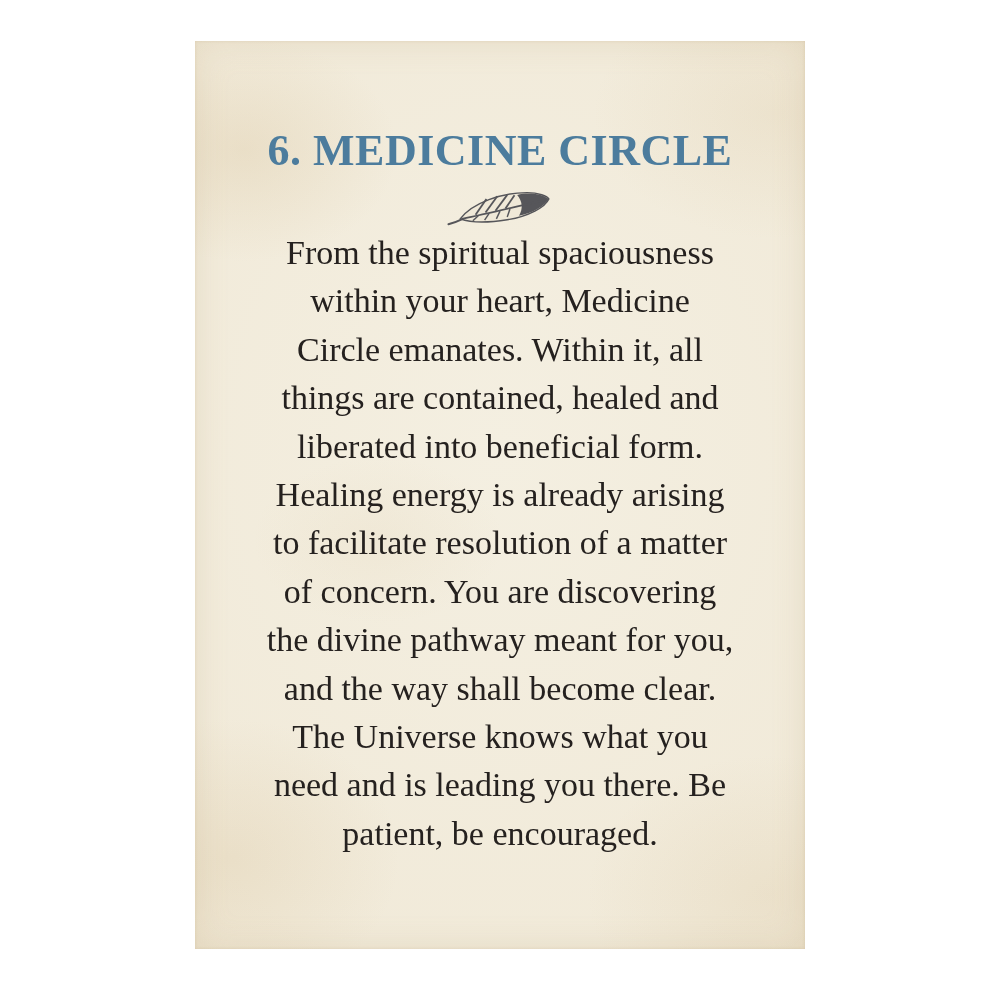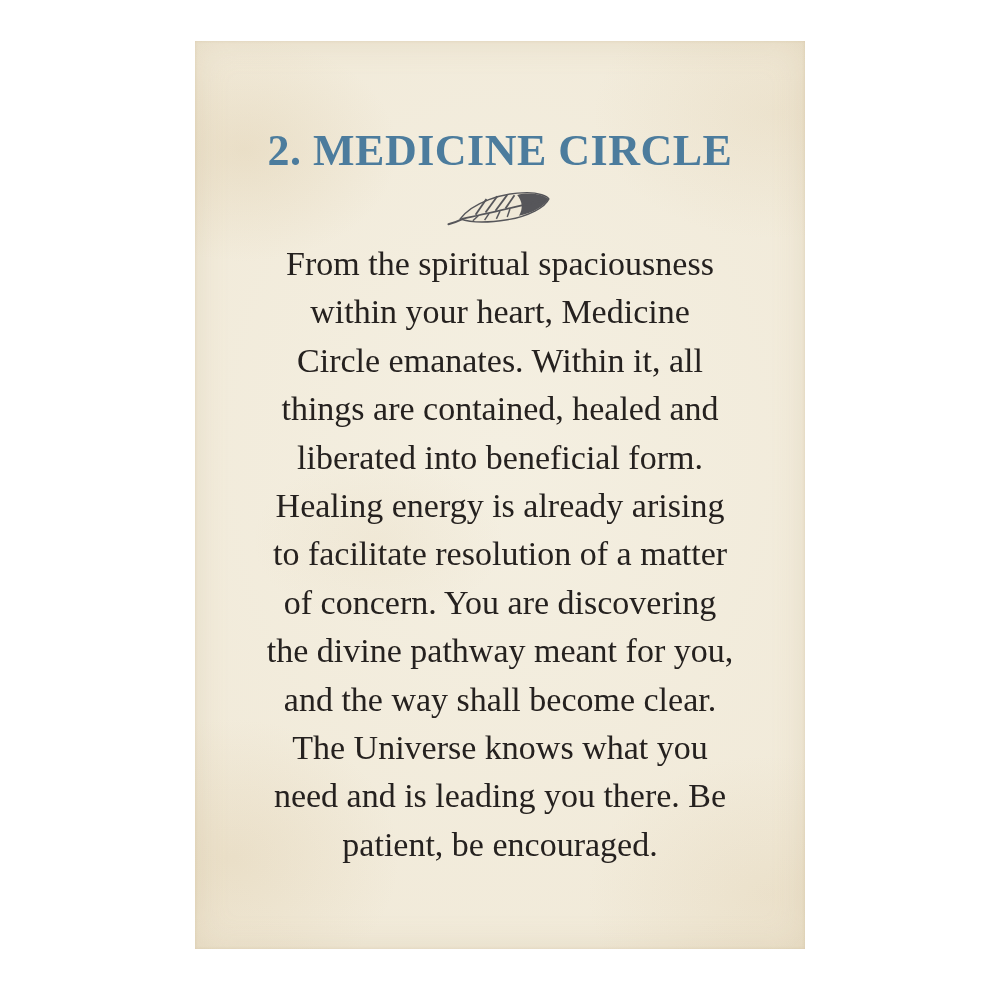--- a/index.html
+++ b/index.html
@@ -43,35 +43,34 @@
     white-space: nowrap;
   }
   .feather-wrap {
     margin-top: 16px;
     height: 38px;
     display: flex;
     align-items: center;
     justify-content: center;
   }
   .card-body {
-    margin-top: 11px;
     padding: 0 14px;
     font-size: 34px;
     line-height: 48.4px;
     white-space: pre-line;
     font-weight: 400;
   }
 </style>
 </head>
 <body>
 
 <div class="page">
   <div class="card">
 
-    <div class="card-title" id="title-el" style="color: rgb(76, 124, 157);">2. MEDICINE CIRCLE</div>
+    <div class="card-title" id="title-el" style="color: rgb(76, 124, 157);">6. MEDICINE CIRCLE</div>
 
     <div class="feather-wrap">
       <span>
         <svg width="112" height="38" viewBox="0 0 120 42" aria-hidden="true">
 
           <path d="M3 39 C 8 37.5, 13 36, 19 33" fill="none" stroke="#56565a" stroke-width="2.2" stroke-linecap="round"></path>
 
           <path d="M16 33 C 30 15, 62 4, 90 4 C 103 4, 112 8, 114 11 C 110 20, 92 30, 68 34 C 46 37.5, 27 37, 16 33 Z" fill="#f0e9d8" stroke="#56565a" stroke-width="1.6" stroke-linejoin="round"></path>
 
           <path d="M79 6.5 C 90 3.5, 105 4.5, 114 11 C 109 19, 96 26.5, 81 29.5 C 86 21, 84.5 13, 79 6.5 Z" fill="#56565a"></path>

